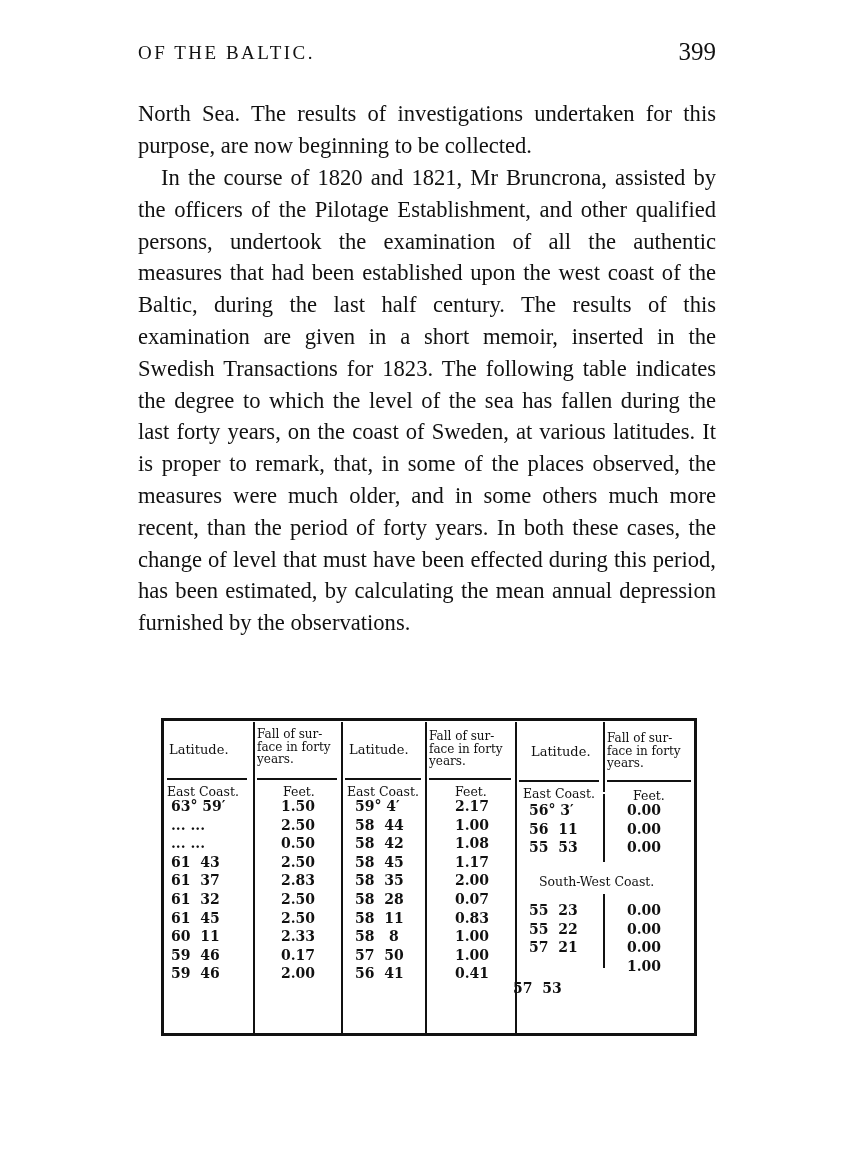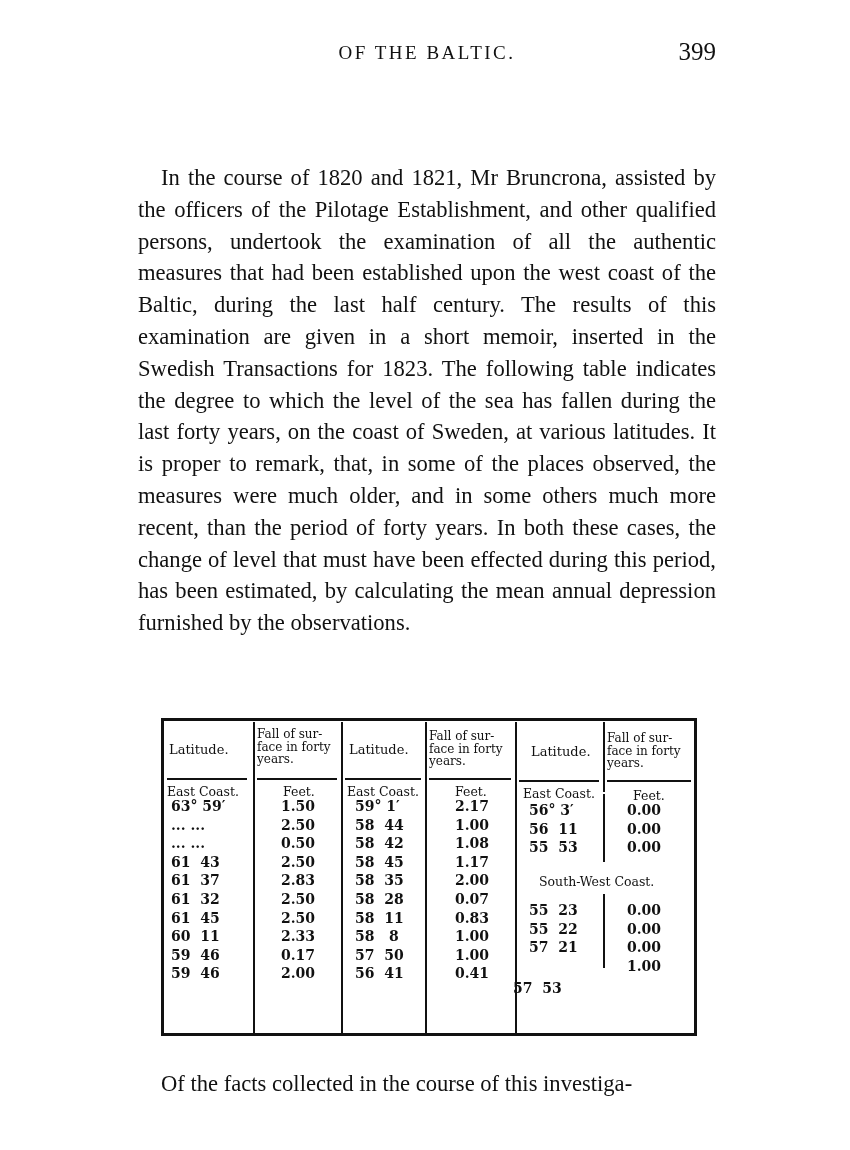--- a/index.html
+++ b/index.html
@@ -1,19 +1,19 @@
 <!DOCTYPE html>
 <html><head>
 <meta charset="utf-8">
 <style>
   html, body { margin:0; padding:0; background:#ffffff; }
   body { width:850px; height:1150px; position:relative; overflow:hidden; color:#111; }
   .page { position:absolute; left:0; top:0; width:850px; height:1150px; }
   .running-head { position:absolute; top:38px; left:138px; width:578px; height:34px; font-family:"Liberation Serif", serif; }
-  .running-title { position:absolute; left:0; right:0; text-align:center; top:4px; font-size:19px; letter-spacing:2.5px; }
+  .running-title { position:absolute; left:0; right:0; top:4px; font-size:19px; letter-spacing:2.5px; }
   .page-number { position:absolute; right:0; top:0; font-size:25px; }
   .body-text { position:absolute; left:138px; width:578px; font-family:"Liberation Serif", serif; font-size:22.6px; line-height:31.8px; text-align:justify; }
   .body-text p { margin:0; }
   .body-text p.indent { text-indent:23px; }
   .p1 { top:98px; }
   .p2 { top:162px; }
   .p3 { top:1068px; }
   .tbl { position:absolute; left:161px; top:718px; width:536px; height:318px; font-family:"DejaVu Serif", serif; font-size:13px; }
   .tbl .top-rule { position:absolute; left:0; right:0; top:0; height:3px; background:#111; }
   .tbl .bottom-rule { position:absolute; left:0; right:0; bottom:0; height:3px; background:#111; }
@@ -29,20 +29,23 @@
 </head>
 <body>
 
 <div class="page">
 
   <div class="running-head">
     <div class="running-title">OF THE BALTIC.</div>
     <div class="page-number">399</div>
   </div>
 
+  <div class="body-text p1">
+    <p>North Sea. The results of investigations undertaken for this purpose, are now beginning to be collected.</p>
+  </div>
 
   <div class="body-text p2">
     <p class="indent">In the course of 1820 and 1821, Mr Bruncrona, assisted by the officers of the Pilotage Establishment, and other qualified persons, undertook the examination of all the authentic measures that had been established upon the west coast of the Baltic, during the last half century. The results of this examination are given in a short memoir, inserted in the Swedish Transactions for 1823. The following table indicates the degree to which the level of the sea has fallen during the last forty years, on the coast of Sweden, at various latitudes. It is proper to remark, that, in some of the places observed, the measures were much older, and in some others much more recent, than the period of forty years. In both these cases, the change of level that must have been effected during this period, has been estimated, by calculating the mean annual depression furnished by the observations.</p>
   </div>
 
   <div class="tbl">
     <div class="top-rule"></div>
     <div class="bottom-rule"></div>
     <div class="left-rule"></div>
     <div class="right-rule"></div>
@@ -95,21 +98,21 @@
         <div class="cell" style="left: 10px; top: 191.6px;">61  45</div>
         <div class="cell" style="left: 120px; top: 191.6px;">2.50</div>
         <div class="cell" style="left: 10px; top: 210.2px;">60  11</div>
         <div class="cell" style="left: 120px; top: 210.2px;">2.33</div>
         <div class="cell" style="left: 10px; top: 228.8px;">59  46</div>
         <div class="cell" style="left: 120px; top: 228.8px;">0.17</div>
         <div class="cell" style="left: 10px; top: 247.4px;">59  46</div>
         <div class="cell" style="left: 120px; top: 247.4px;">2.00</div>
       </div>
     <div id="g2">
-        <div class="cell" style="left: 194px; top: 80px;">59° 1′</div>
+        <div class="cell" style="left: 194px; top: 80px;">59° 4′</div>
         <div class="cell" style="left: 294px; top: 80px;">2.17</div>
         <div class="cell" style="left: 194px; top: 98.6px;">58  44</div>
         <div class="cell" style="left: 294px; top: 98.6px;">1.00</div>
         <div class="cell" style="left: 194px; top: 117.2px;">58  42</div>
         <div class="cell" style="left: 294px; top: 117.2px;">1.08</div>
         <div class="cell" style="left: 194px; top: 135.8px;">58  45</div>
         <div class="cell" style="left: 294px; top: 135.8px;">1.17</div>
         <div class="cell" style="left: 194px; top: 154.4px;">58  35</div>
         <div class="cell" style="left: 294px; top: 154.4px;">2.00</div>
         <div class="cell" style="left: 194px; top: 173px;">58  28</div>
@@ -134,17 +137,14 @@
         <div class="cell" style="left: 466px; top: 184px;">0.00</div>
         <div class="cell" style="left: 368px; top: 202.6px;">55  22</div>
         <div class="cell" style="left: 466px; top: 202.6px;">0.00</div>
         <div class="cell" style="left: 368px; top: 221.2px;">57  21</div>
         <div class="cell" style="left: 466px; top: 221.2px;">0.00</div>
         <div class="cell" style="left: 352px; top: 239.8px; margin-top: 22px;">57  53</div>
         <div class="cell" style="left: 466px; top: 239.8px;">1.00</div>
       </div>
   </div>
 
-  <div class="body-text p3">
-    <p class="indent">Of the facts collected in the course of this investiga-</p>
-  </div>
 
 </div>
 
 </body></html>

